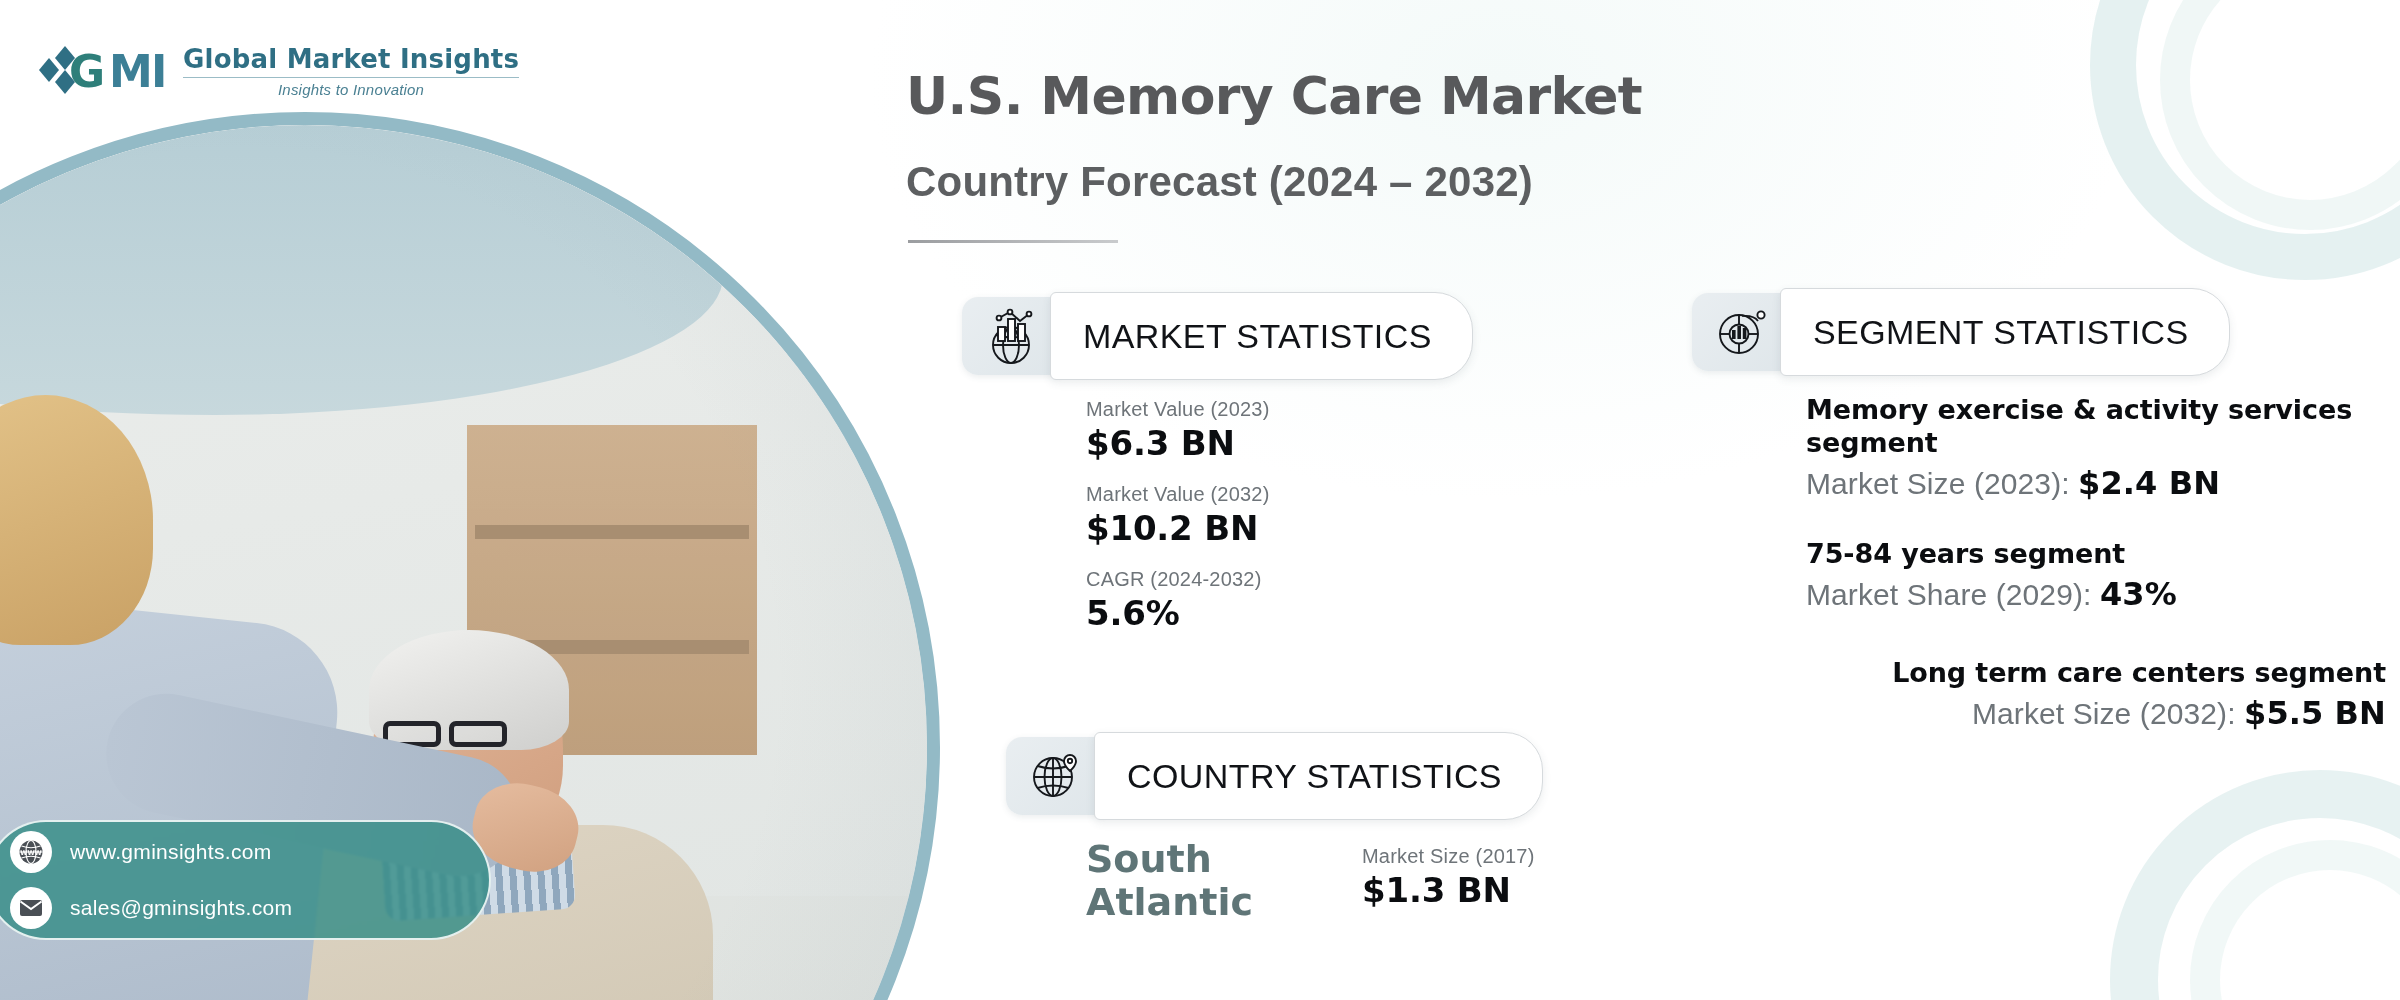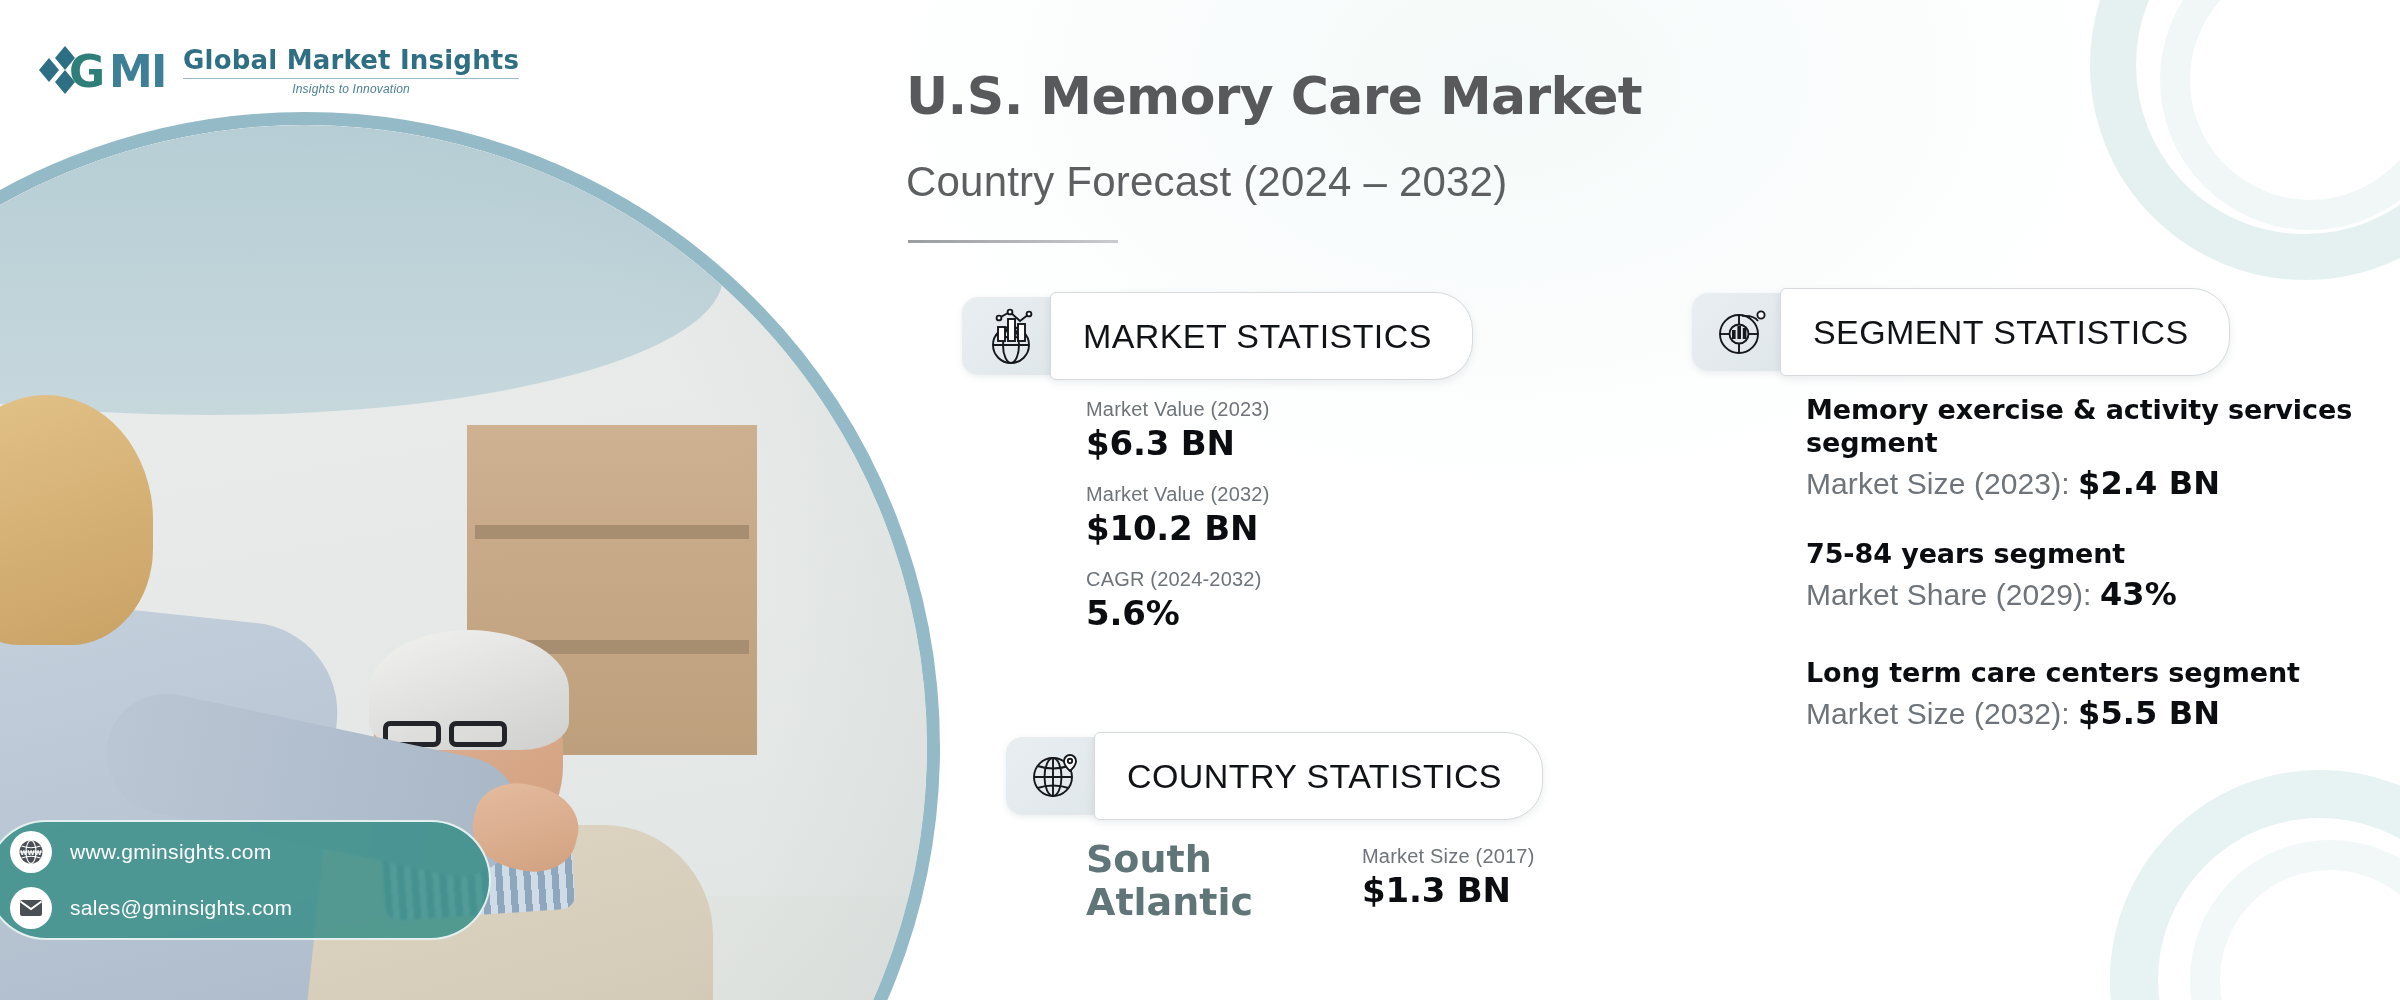--- a/index.html
+++ b/index.html
@@ -46,21 +46,21 @@
   .logo { position:absolute; left:33px; top:42px; display:flex; align-items:center; gap:10px; }
   .logo-mark { display:flex; align-items:center; }
   .logo-text { display:flex; flex-direction:column; line-height:1; padding-top:2px; }
   .logo-main {
     font-family:"DejaVu Sans", sans-serif;
     font-size:26px; font-weight:700; letter-spacing:.2px;
     color:#2f6f84;
   }
   .logo-rule { height:1px; background:#9bbcc6; margin:5px 0 4px 0; width:100%; }
   .logo-sub {
-    font-size:12px; font-style:italic; color:#4b8193;
+    font-size:15px; font-style:italic; color:#4b8193;
     text-align:center; letter-spacing:.2px;
   }
 
   
   .photo-wrap {
     position:absolute; left:-330px; top:112px;
     width:1270px; height:1270px;
     border-radius:50%;
     border:13px solid #93bac6;
     overflow:hidden;
@@ -184,21 +184,21 @@
   
   .title {
     position:absolute; left:906px; top:66px;
     font-family:"DejaVu Sans", sans-serif;
     font-size:52px; font-weight:700; color:#58595b;
     letter-spacing:-.6px; white-space:nowrap;
   }
   .subtitle {
     position:absolute; left:906px; top:158px;
     font-size:42px; color:#5d5f61; letter-spacing:.2px;
-    font-weight:400; white-space:nowrap;
+    font-weight:700; white-space:nowrap;
   }
   .title-rule {
     position:absolute; left:908px; top:240px;
     width:210px; height:3px;
     background:linear-gradient(90deg,#9b9da0 0%, #c9cbcd 100%);
   }
 
   
   .pill-group { position:absolute; display:flex; align-items:center; }
   .pill-icon {
@@ -433,21 +433,21 @@
       </div>
     </div>
 
     <div class="seg-item" style="margin-top:36px;">
       <div class="seg-title">75-84 years segment</div>
       <div class="seg-sub">
         <span>Market Share (2029): </span><b>43%</b>
       </div>
     </div>
 
-    <div class="seg-item" style="margin-top:44px;">
+    <div class="seg-item" style="margin-top:44px;text-align:right;">
       <div class="seg-title">Long term care centers segment</div>
       <div class="seg-sub">
         <span>Market Size (2032): </span><b>$5.5 BN</b>
       </div>
     </div>
   </div>
 
 </div>
 
 </body></html>

